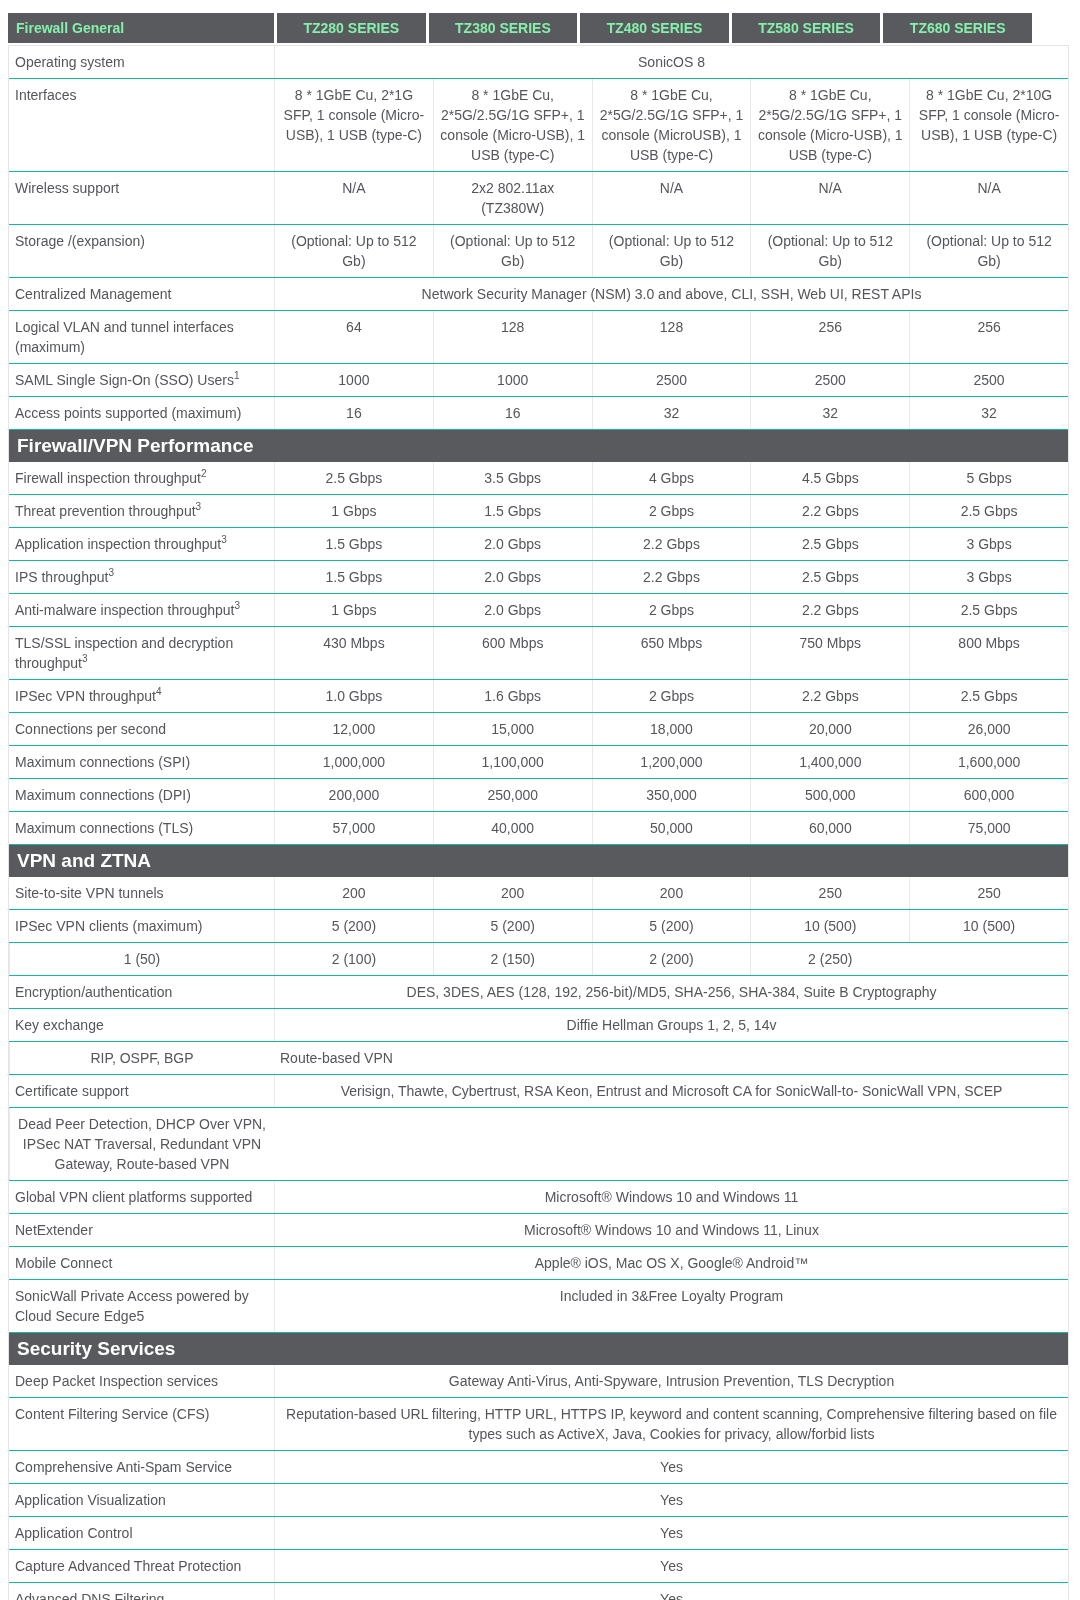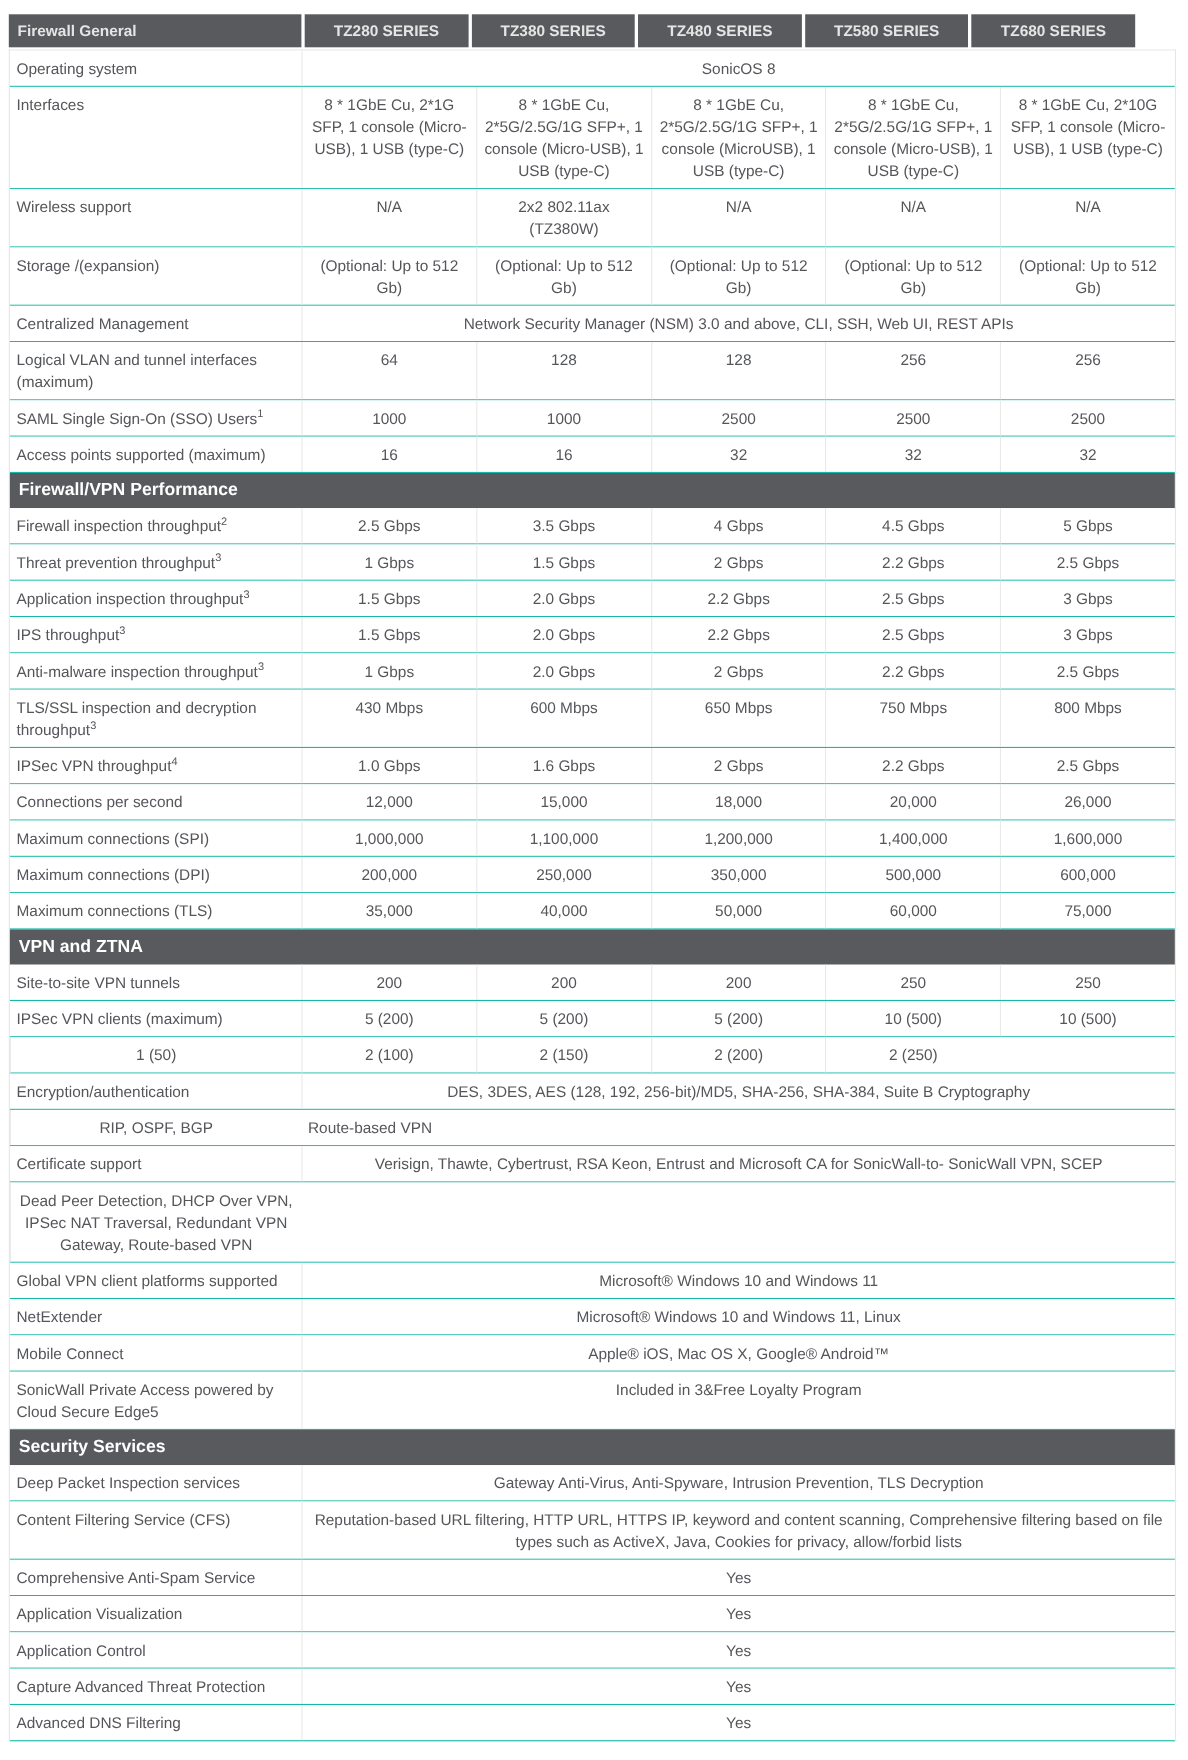--- a/index.html
+++ b/index.html
@@ -14,21 +14,21 @@
   
   .header-row {
     width:1024px;
     display:grid;
     grid-template-columns:266px repeat(5,1fr);
     column-gap:3px;
     margin-bottom:2px;
   }
   .h-cell {
     background:#595a5e;
-    color:#e5e5e5;
+    color:#86efac;
     font-weight:bold;
     font-size:14px;
     line-height:20px;
     padding:5px 8px;
     text-align:center;
     white-space:nowrap;
     overflow:hidden;
   }
   .h-cell.corner { text-align:left; padding-left:8px; }
 
@@ -36,21 +36,21 @@
   .tbl {
     width:1061px;
     box-sizing:border-box;
     border:1px solid #e4e4e4;
     border-bottom:none;
   }
   .section-header {
     background:#595a5e;
     color:#ffffff;
     font-weight:bold;
-    font-size:16px;
+    font-size:19px;
     line-height:20px;
     padding:6px 8px;
   }
   .row {
     display:grid;
     grid-template-columns:265px repeat(5,1fr);
     border-bottom:1px solid #14b8a6;
     background:#ffffff;
   }
   .row.merged { grid-template-columns:265px 1fr; }
@@ -218,21 +218,21 @@
       <div class="row">
         <div class="cell label">Maximum connections (DPI)</div>
         <div class="cell value">200,000</div>
         <div class="cell value">250,000</div>
         <div class="cell value">350,000</div>
         <div class="cell value">500,000</div>
         <div class="cell value">600,000</div>
       </div>
       <div class="row">
         <div class="cell label">Maximum connections (TLS)</div>
-        <div class="cell value">35,000</div>
+        <div class="cell value">57,000</div>
         <div class="cell value">40,000</div>
         <div class="cell value">50,000</div>
         <div class="cell value">60,000</div>
         <div class="cell value">75,000</div>
       </div>
       <div class="section-header">VPN and ZTNA</div>
       <div class="row">
         <div class="cell label">Site-to-site VPN tunnels</div>
         <div class="cell value">200</div>
         <div class="cell value">200</div>
@@ -253,20 +253,24 @@
         <div class="cell value">2 (100)</div>
         <div class="cell value">2 (150)</div>
         <div class="cell value">2 (200)</div>
         <div class="cell value">2 (250)</div>
       </div>
       <div class="row merged">
         <div class="cell label">Encryption/authentication</div>
         <div class="cell value">DES, 3DES, AES (128, 192, 256-bit)/MD5, SHA-256, SHA-384, Suite B Cryptography</div>
       </div>
       <div class="row merged">
+        <div class="cell label">Key exchange</div>
+        <div class="cell value">Diffie Hellman Groups 1, 2, 5, 14v</div>
+      </div>
+      <div class="row merged">
         <div class="cell value">RIP, OSPF, BGP</div>
         <div class="cell label">Route-based VPN</div>
       </div>
       <div class="row merged">
         <div class="cell label">Certificate support</div>
         <div class="cell value">Verisign, Thawte, Cybertrust, RSA Keon, Entrust and Microsoft CA for SonicWall-to- SonicWall VPN, SCEP</div>
       </div>
       <div class="row merged">
         <div class="cell value">Dead Peer Detection, DHCP Over VPN, IPSec NAT Traversal, Redundant VPN Gateway, Route-based VPN</div>
       </div>

